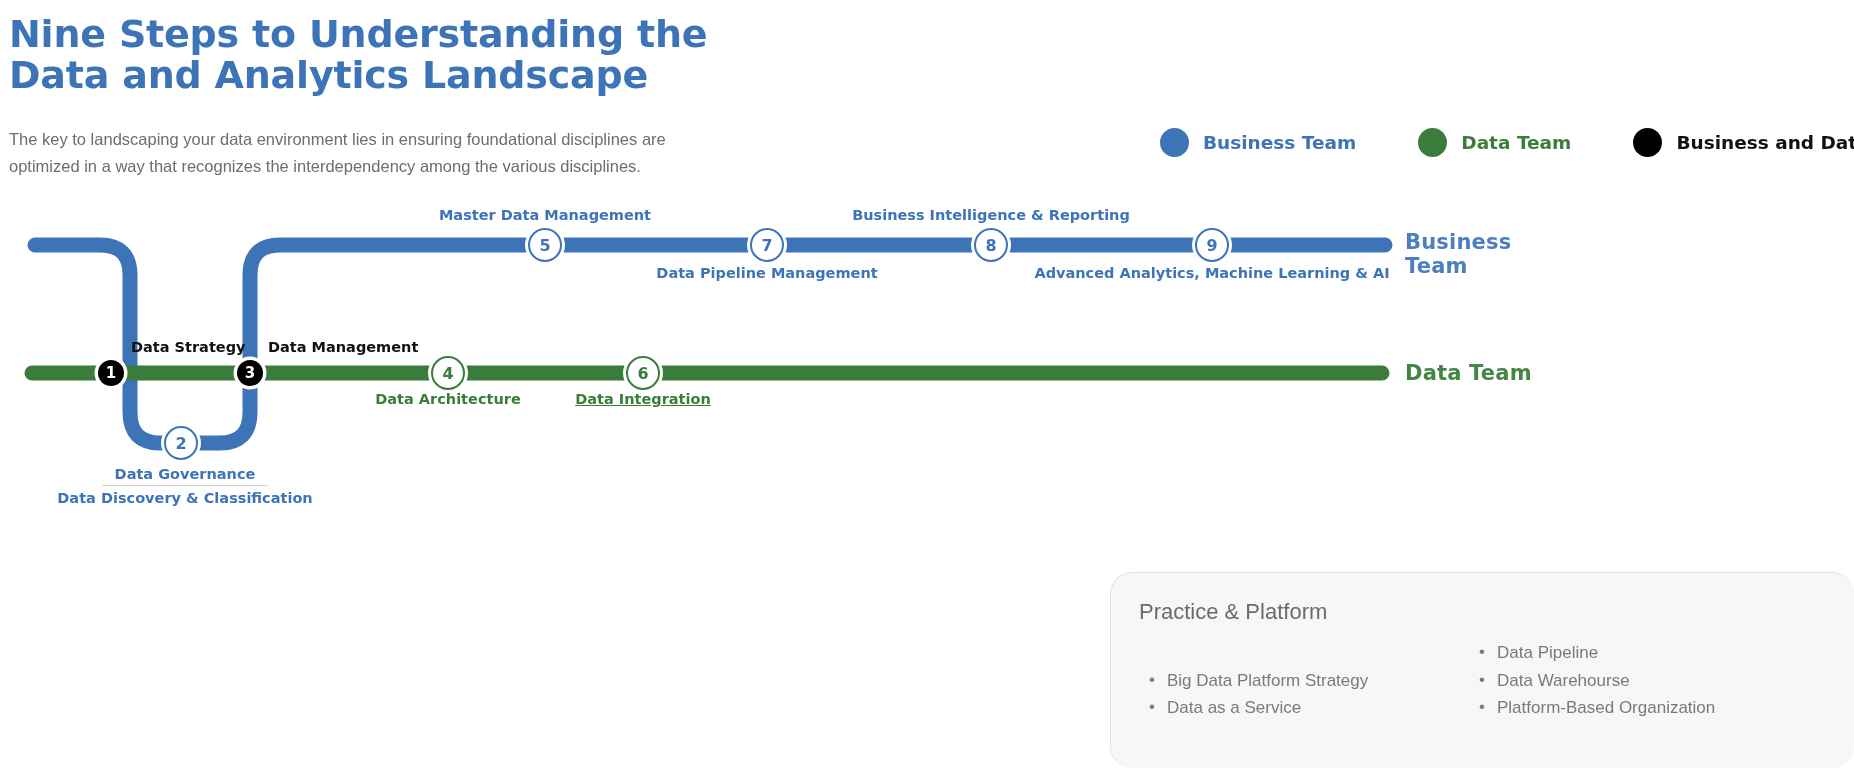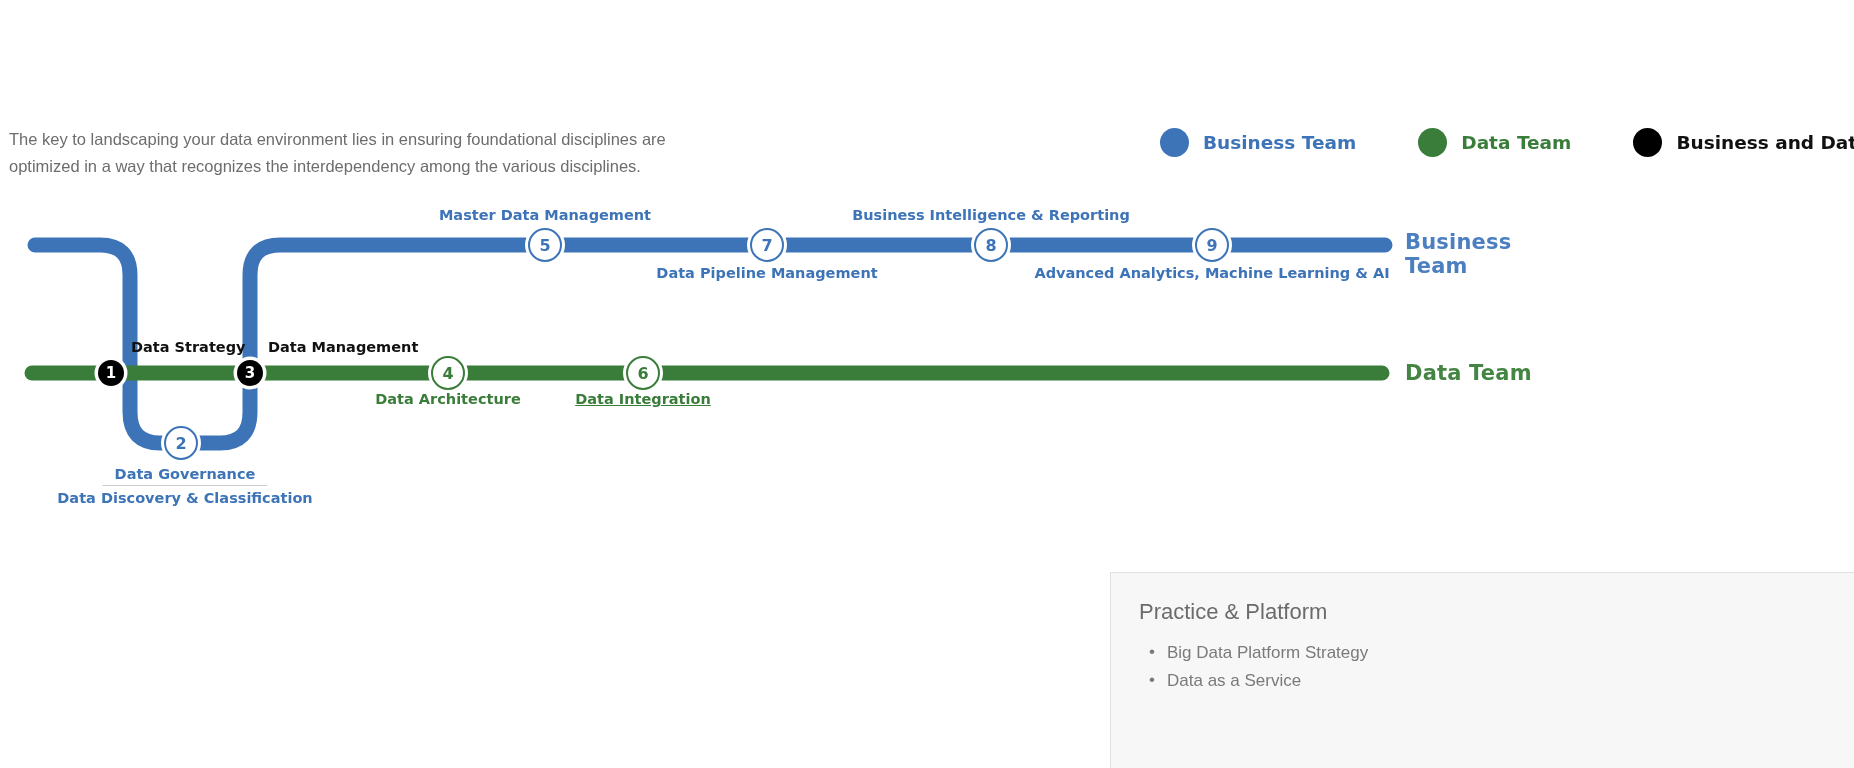--- a/index.html
+++ b/index.html
@@ -56,36 +56,38 @@
   .nlabel .divider { height: 1px; background: #cfcfcf; margin: 3px auto 4px; width: 165px; }
 
   .track-label { position: absolute; font-size: 21px; font-weight: 700; line-height: 24px;
                  white-space: pre-line; font-family: "DejaVu Sans", sans-serif; letter-spacing: .2px; }
   .track-label.blue  { color: #4b7fc0; }
   .track-label.green { color: #448544; }
 
   
   .panel {
     position: absolute; left: 1110px; top: 572px; width: 744px; height: 196px;
-    background: #f7f7f7; border-left: 1px solid #e2e2e2; border-top: 1px solid #e2e2e2;
+    background: #f7f7f7; border-left: 1px solid #e2e2e2; border-top: 1px solid #e2e2e2; border-radius: 22px;
   }
   .panel-title { position: absolute; left: 28px; top: 26px; font-size: 22px; color: #6b6b6b;
                  font-family: "Liberation Sans", sans-serif; }
   .panel-cols { position: absolute; left: 28px; top: 66px; display: flex; gap: 0; align-items: flex-end; }
   .panel-col { width: 330px; }
   .panel-col ul { list-style: none; }
   .panel-col li { position: relative; font-size: 17px; line-height: 27.5px; color: #7a7a7a;
                   padding-left: 28px; white-space: nowrap; font-family: "Liberation Sans", sans-serif; }
   .panel-col li::before { content: "•"; position: absolute; left: 10px; top: -1px; color: #7a7a7a; font-size: 17px; }
 </style>
 </head>
 <body>
 
 <div id="page">
 
+  <div class="title">Nine Steps to Understanding the
+Data and Analytics Landscape</div>
   <div class="subtitle">The key to landscaping your data environment lies in ensuring foundational disciplines are
 optimized in a way that recognizes the interdependency among the various disciplines.</div>
 
   <div class="legend">
     <div class="legend-item" style="margin-right:62px;">
       <span class="legend-dot" style="background:#3d74b8;"></span>
       <span class="legend-label" style="color:#3d74b8;">Business Team</span>
     </div>
     <div class="legend-item" style="margin-right:62px;">
       <span class="legend-dot" style="background:#3a7d3a;"></span>
@@ -145,16 +147,23 @@
 
   <div class="panel">
     <div class="panel-title">Practice &amp; Platform</div>
     <div class="panel-cols">
       <div class="panel-col">
         <ul>
           <li>Big Data Platform Strategy</li>
           <li>Data as a Service</li>
         </ul>
       </div>
+      <div class="panel-col">
+        <ul>
+          <li>Data Pipeline</li>
+          <li>Data Warehourse</li>
+          <li>Platform-Based Organization</li>
+        </ul>
+      </div>
     </div>
   </div>
 
 </div>
 
 </body></html>

